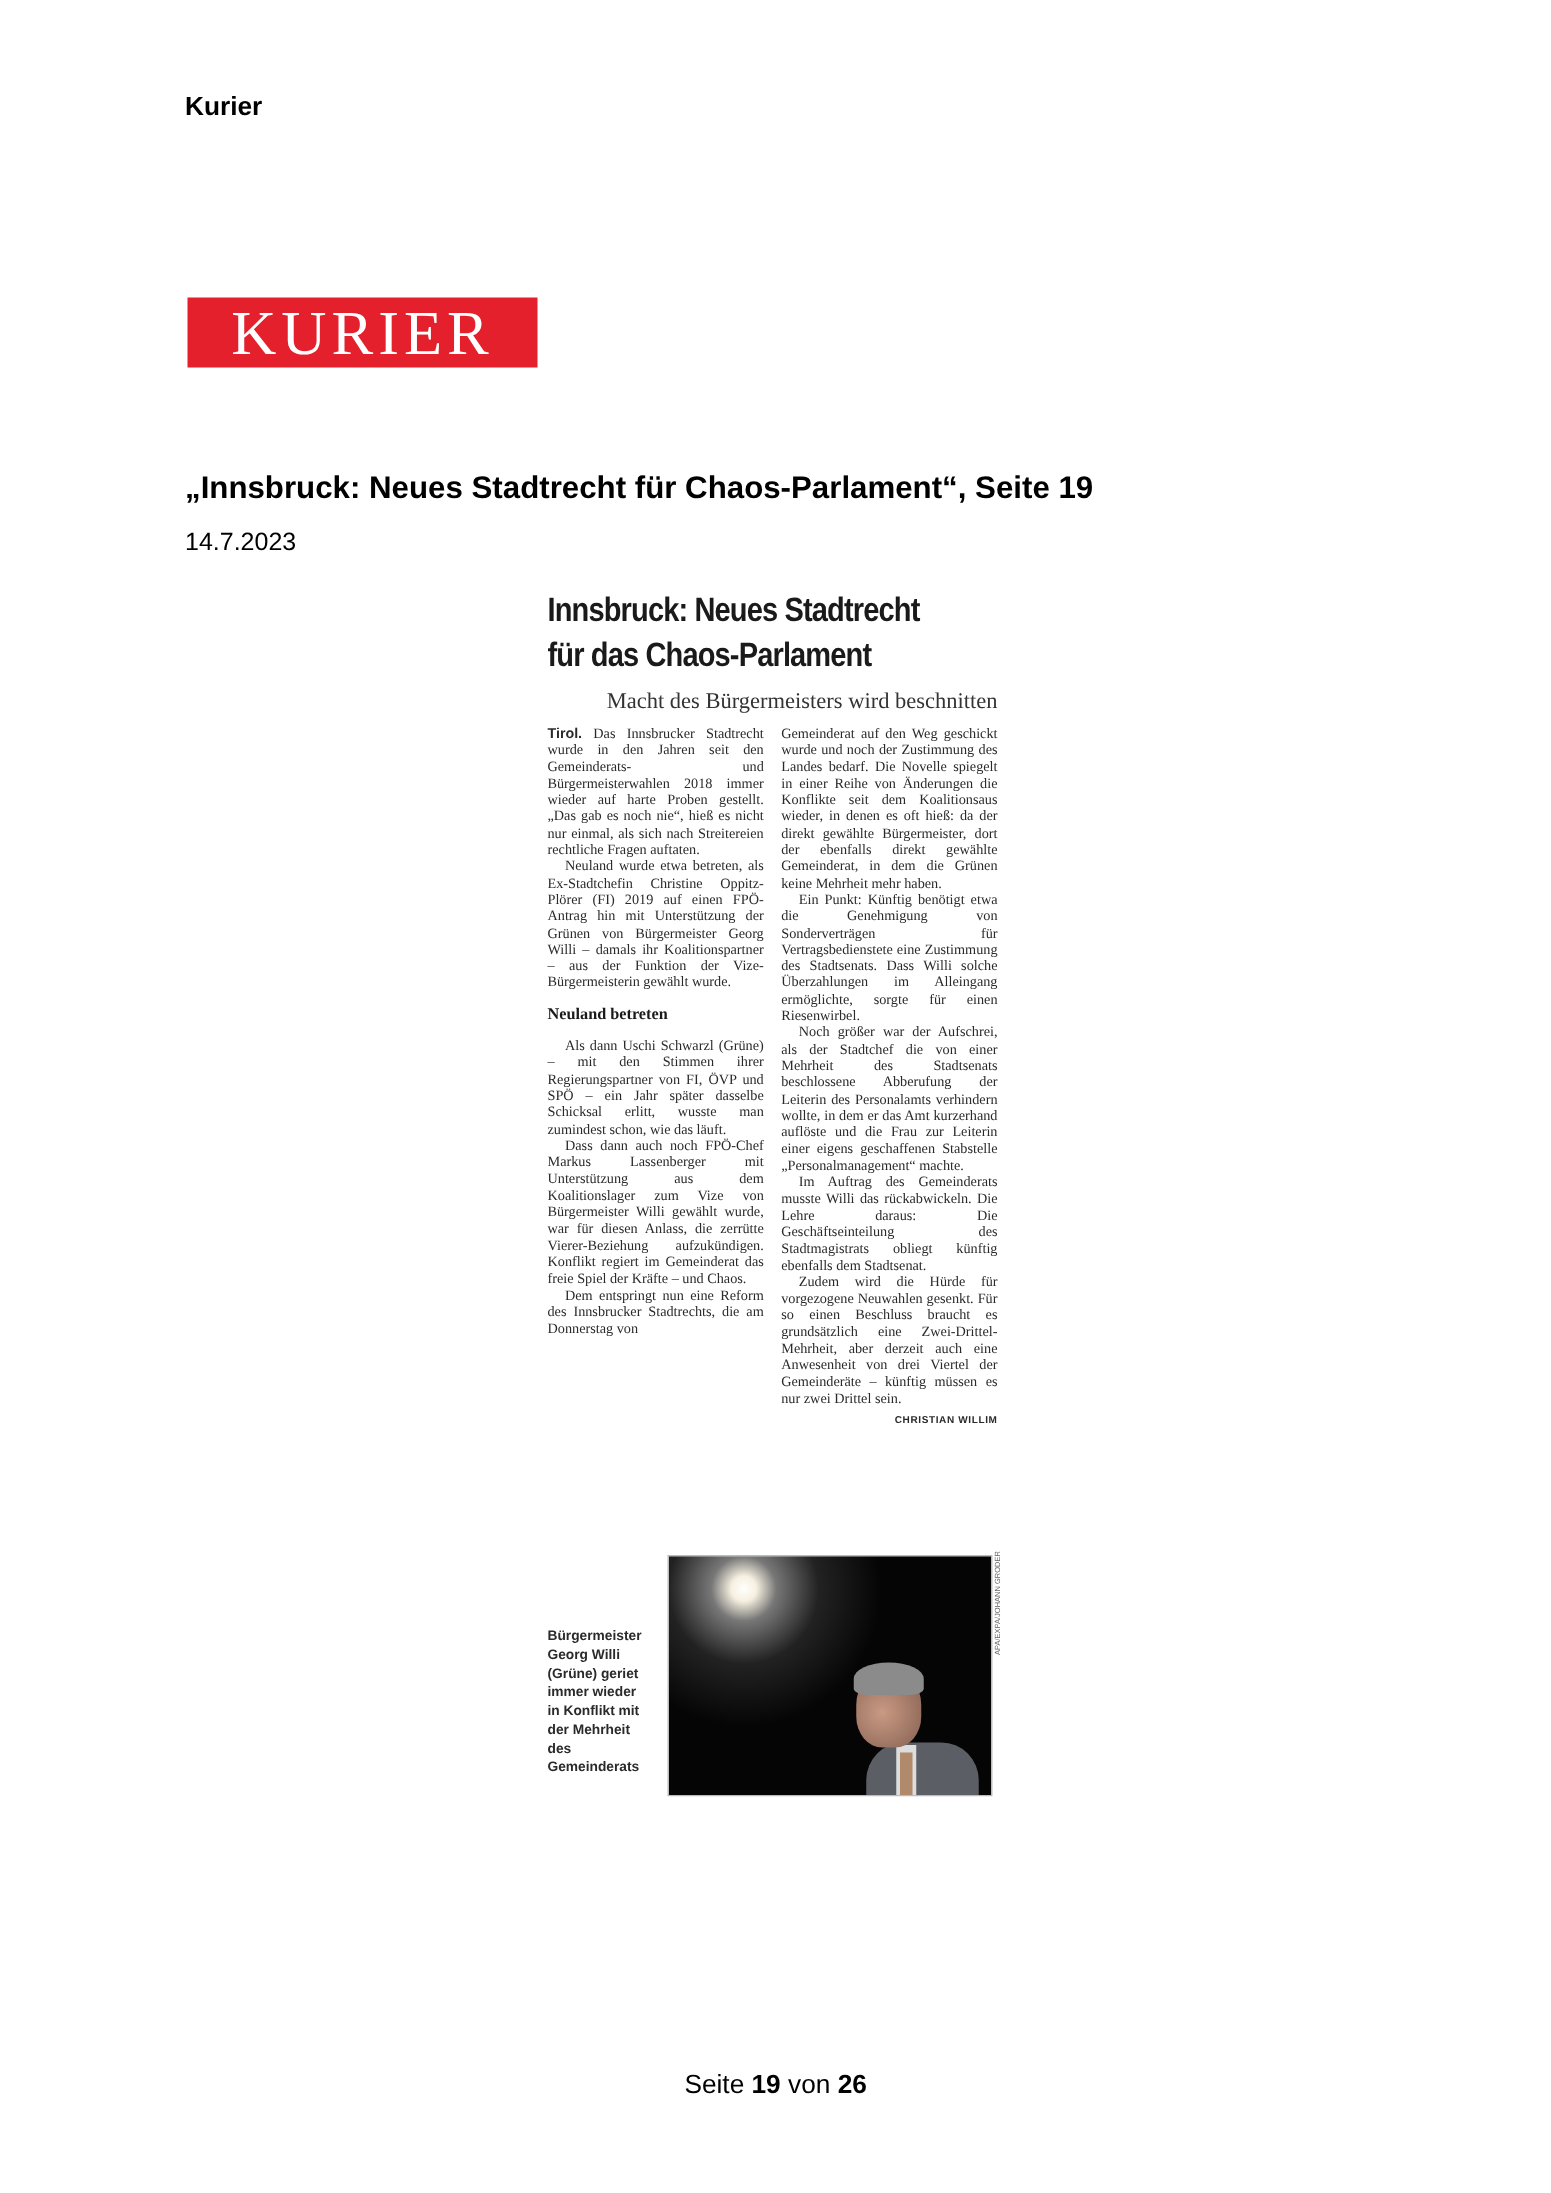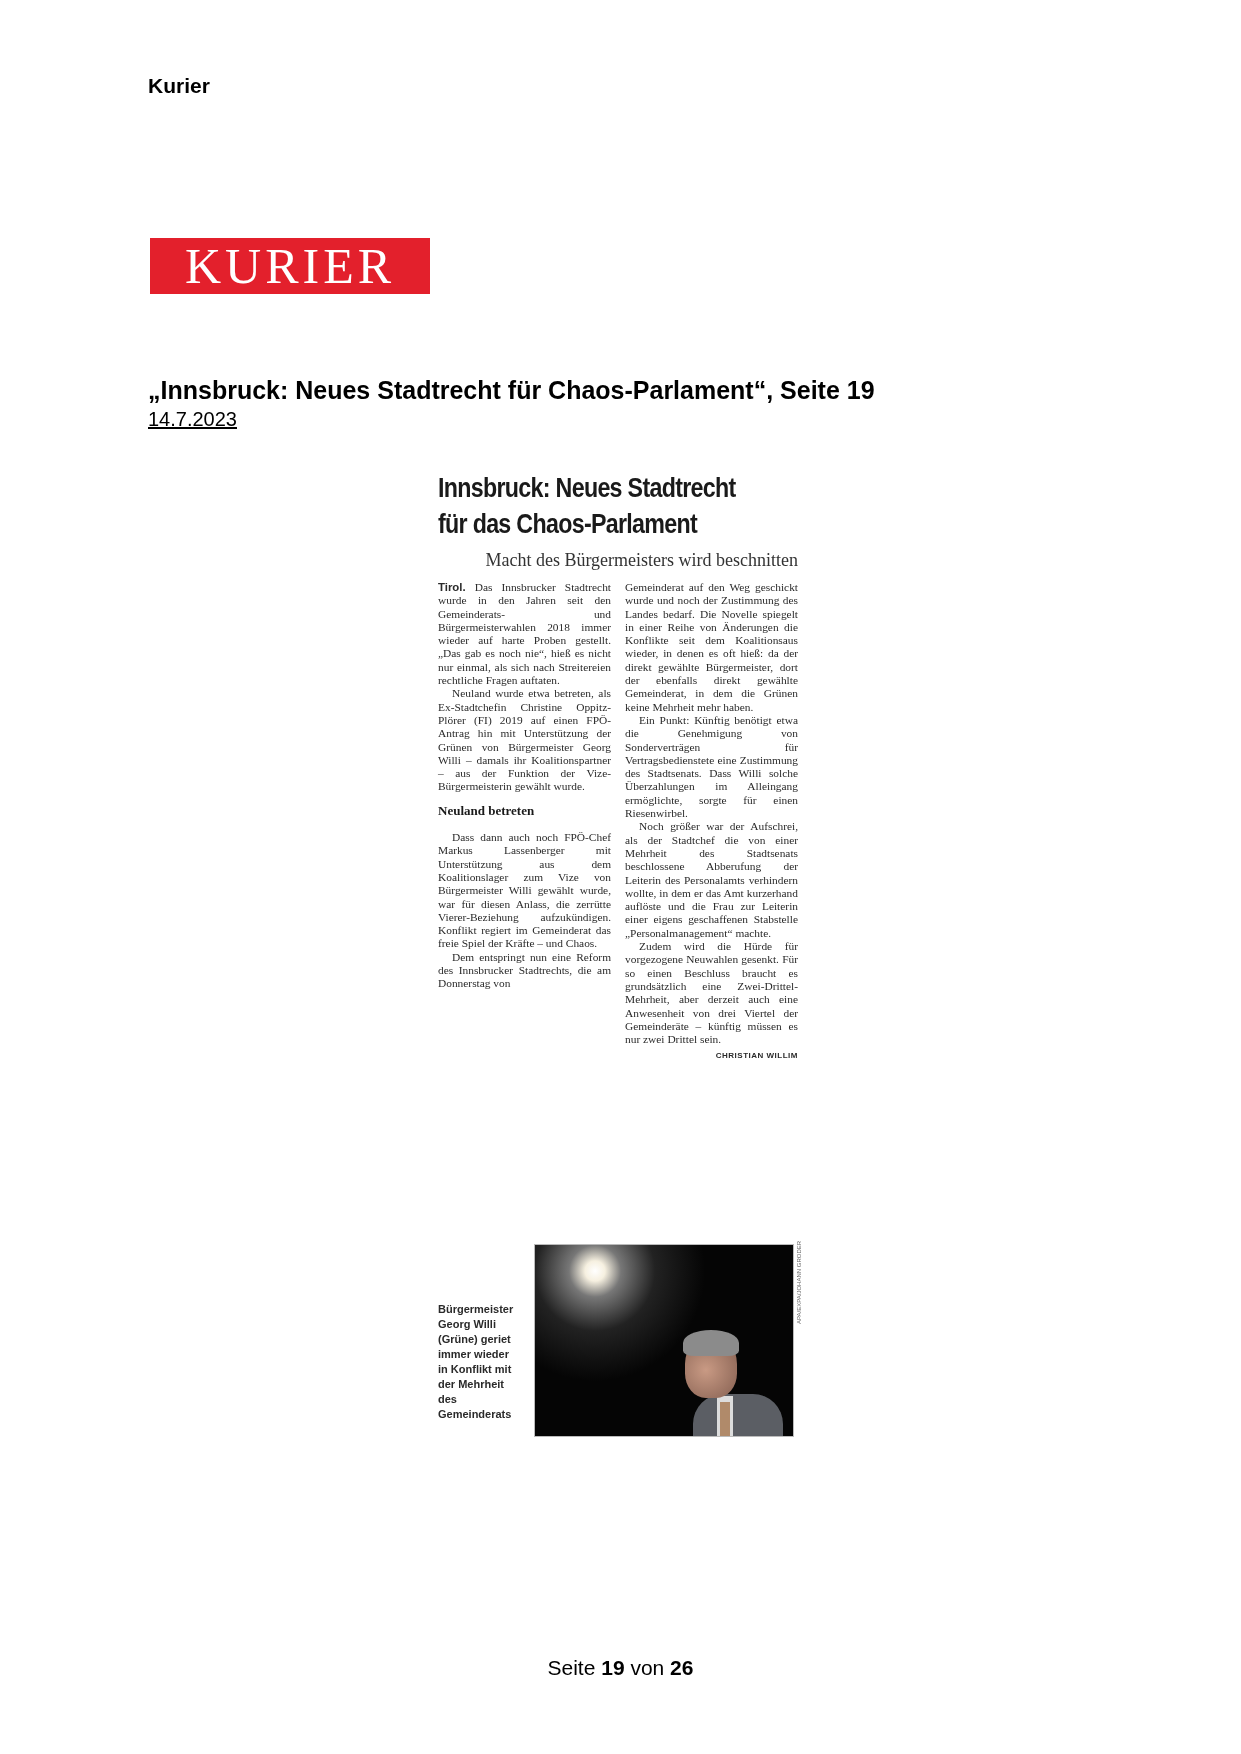--- a/index.html
+++ b/index.html
@@ -1,21 +1,21 @@
 <!DOCTYPE html>
 <html><head>
 <meta charset="utf-8">
 <style>
   html, body { margin:0; padding:0; background:#fff; }
   body { width:1241px; height:1754px; position:relative; overflow:hidden; font-family:"Liberation Sans", sans-serif; color:#000; }
   .source-label { position:absolute; left:148px; top:74px; font-size:21px; font-weight:bold; }
   .logo { position:absolute; left:150px; top:238px; width:280px; height:56px; background:#e3202c; display:flex; align-items:center; justify-content:center; }
   .logo span { font-family:"Liberation Serif", serif; color:#fff; font-size:50px; letter-spacing:4px; line-height:1; }
   .doc-title { position:absolute; left:148px; top:376px; font-size:25px; font-weight:bold; white-space:nowrap; }
-  .doc-date { position:absolute; left:148px; top:408px; font-size:20px;text-decoration:underline; }
+  .doc-date { position:absolute; left:148px; top:423px; font-size:20px; }
   .clip { position:absolute; left:438px; top:470px; width:360px; }
   .headline { font-family:"Liberation Sans Narrow","Liberation Sans", sans-serif; font-weight:bold; font-size:27px; line-height:36px; color:#1a1a1a; letter-spacing:-0.8px; transform:scaleX(0.86); transform-origin:left; white-space:nowrap; }
   .subhead { font-family:"Liberation Serif", serif; font-size:18px; color:#333; margin-top:8px; white-space:nowrap;text-align:right; }
   .cols { display:flex; gap:14px; margin-top:10px; }
   .col { width:173px; font-family:"Liberation Serif", serif; font-size:11.4px; line-height:13.3px; color:#2a2a2a; text-align:justify; hyphens:auto; }
   .col p { margin:0; text-indent:14px; }
   .col p.first { text-indent:0; }
   .lead { font-family:"Liberation Sans", sans-serif; font-weight:bold; }
   .subheading { font-weight:bold; font-size:13px; margin:10px 0 14px 0; color:#1a1a1a; }
   .byline { text-align:right; font-family:"Liberation Sans", sans-serif; font-weight:bold; font-size:8px; letter-spacing:0.5px; margin-top:3px; }
@@ -46,27 +46,29 @@
 <div class="clip">
   <div class="headline">Innsbruck: Neues Stadtrecht</div>
   <div class="headline">für das Chaos-Parlament</div>
   <div class="subhead">Macht des Bürgermeisters wird beschnitten</div>
 
   <div class="cols">
     <div class="col">
       <p class="first"><span class="lead">Tirol.</span><span> Das Innsbrucker Stadtrecht wurde in den Jahren seit den Gemeinderats- und Bürgermeisterwahlen 2018 immer wieder auf harte Proben gestellt. „Das gab es noch nie“, hieß es nicht nur einmal, als sich nach Streitereien rechtliche Fragen auftaten.</span></p>
       <p>Neuland wurde etwa betreten, als Ex-Stadtchefin Christine Oppitz-Plörer (FI) 2019 auf einen FPÖ-Antrag hin mit Unterstützung der Grünen von Bürgermeister Georg Willi – damals ihr Koalitionspartner – aus der Funktion der Vize-Bürgermeisterin gewählt wurde.</p>
       <div class="subheading">Neuland betreten</div>
+      <p>Als dann Uschi Schwarzl (Grüne) – mit den Stimmen ihrer Regierungspartner von FI, ÖVP und SPÖ – ein Jahr später dasselbe Schicksal erlitt, wusste man zumindest schon, wie das läuft.</p>
       <p>Dass dann auch noch FPÖ-Chef Markus Lassenberger mit Unterstützung aus dem Koalitionslager zum Vize von Bürgermeister Willi gewählt wurde, war für diesen Anlass, die zerrütte Vierer-Beziehung aufzukündigen. Konflikt regiert im Gemeinderat das freie Spiel der Kräfte – und Chaos.</p>
       <p>Dem entspringt nun eine Reform des Innsbrucker Stadtrechts, die am Donnerstag von</p>
     </div>
     <div class="col">
       <p class="first">Gemeinderat auf den Weg geschickt wurde und noch der Zustimmung des Landes bedarf. Die Novelle spiegelt in einer Reihe von Änderungen die Konflikte seit dem Koalitionsaus wieder, in denen es oft hieß: da der direkt gewählte Bürgermeister, dort der ebenfalls direkt gewählte Gemeinderat, in dem die Grünen keine Mehrheit mehr haben.</p>
       <p>Ein Punkt: Künftig benötigt etwa die Genehmigung von Sonderverträgen für Vertragsbedienstete eine Zustimmung des Stadtsenats. Dass Willi solche Überzahlungen im Alleingang ermöglichte, sorgte für einen Riesenwirbel.</p>
       <p>Noch größer war der Aufschrei, als der Stadtchef die von einer Mehrheit des Stadtsenats beschlossene Abberufung der Leiterin des Personalamts verhindern wollte, in dem er das Amt kurzerhand auflöste und die Frau zur Leiterin einer eigens geschaffenen Stabstelle „Personalmanagement“ machte.</p>
+      <p>Im Auftrag des Gemeinderats musste Willi das rückabwickeln. Die Lehre daraus: Die Geschäftseinteilung des Stadtmagistrats obliegt künftig ebenfalls dem Stadtsenat.</p>
       <p>Zudem wird die Hürde für vorgezogene Neuwahlen gesenkt. Für so einen Beschluss braucht es grundsätzlich eine Zwei-Drittel-Mehrheit, aber derzeit auch eine Anwesenheit von drei Viertel der Gemeinderäte – künftig müssen es nur zwei Drittel sein.</p>
       <div class="byline">CHRISTIAN WILLIM</div>
     </div>
   </div>
 </div>
 
 <div class="photo-area">
   <div class="caption">Bürgermeister Georg Willi (Grüne) geriet immer wieder in Konflikt mit der Mehrheit des Gemeinderats</div>
   <div class="photo">
     <div class="person">

